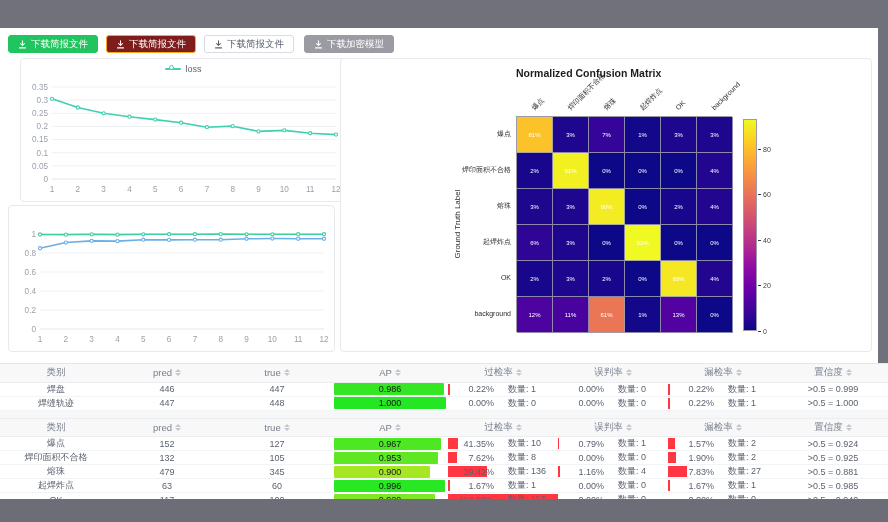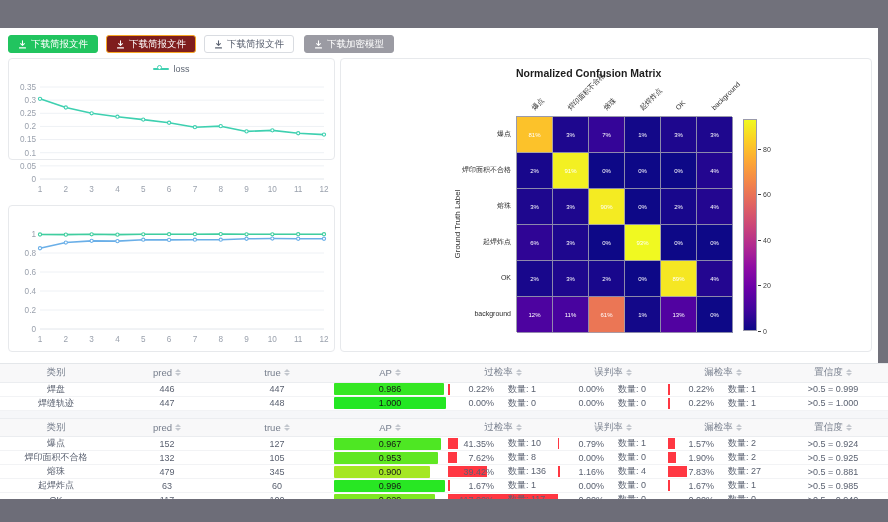--- a/index.html
+++ b/index.html
@@ -15,21 +15,21 @@
        font-size:9.5px;border:1px solid transparent;cursor:pointer;white-space:nowrap;
        font-family:"Liberation Sans","DejaVu Sans",sans-serif}
   .btn svg{display:block}
   .btn-green{background:#21c45f;border-color:#21c45f;color:#fff}
   .btn-orange{background:#7f1d1d;border-color:#f7a824;color:#fff}
   .btn-plain{background:#fff;border-color:#d9dce1;color:#5a6170}
   .btn-gray{background:#9b9ba3;border-color:#9b9ba3;color:#fff;margin-left:2px}
 
   
   .card{position:absolute;background:#fff;border:1px solid #e7e9ec;border-radius:4px}
-  #card-loss{left:8px;top:30px;width:327px;height:102px}
+  #card-loss{left:20px;top:30px;width:327px;height:144px}
   #card-map{left:8px;top:177px;width:327px;height:147px}
   #card-matrix{left:340px;top:30px;width:532px;height:294px}
   .legend{position:absolute;left:0;top:5px;width:100%;display:flex;justify-content:center;gap:14px}
   .legend-item{display:flex;align-items:center;gap:4px;font-size:9px;color:#5e6673}
   .lmark{position:relative;width:16px;height:8px}
   .lmark .lline{position:absolute;left:0;top:3px;width:16px;height:2px;border-radius:1px}
   .lmark .lcirc{position:absolute;left:4px;top:0;width:5px;height:5px;border-radius:50%;background:#fff;border:1.5px solid #000}
   .plot-svg{position:absolute;left:1px;top:18px}
 
   

